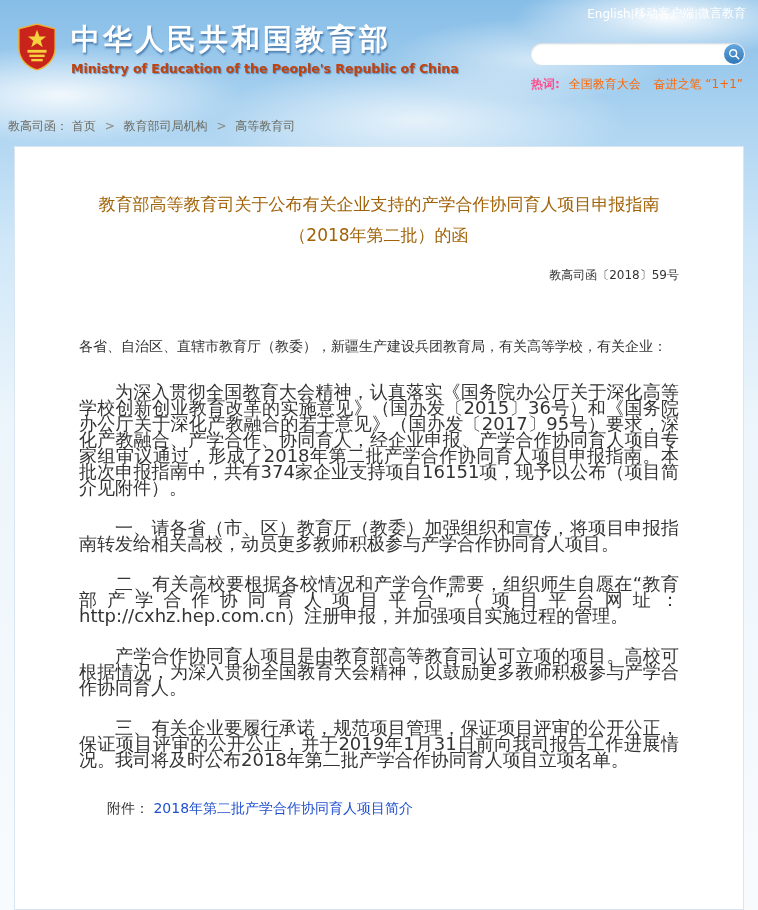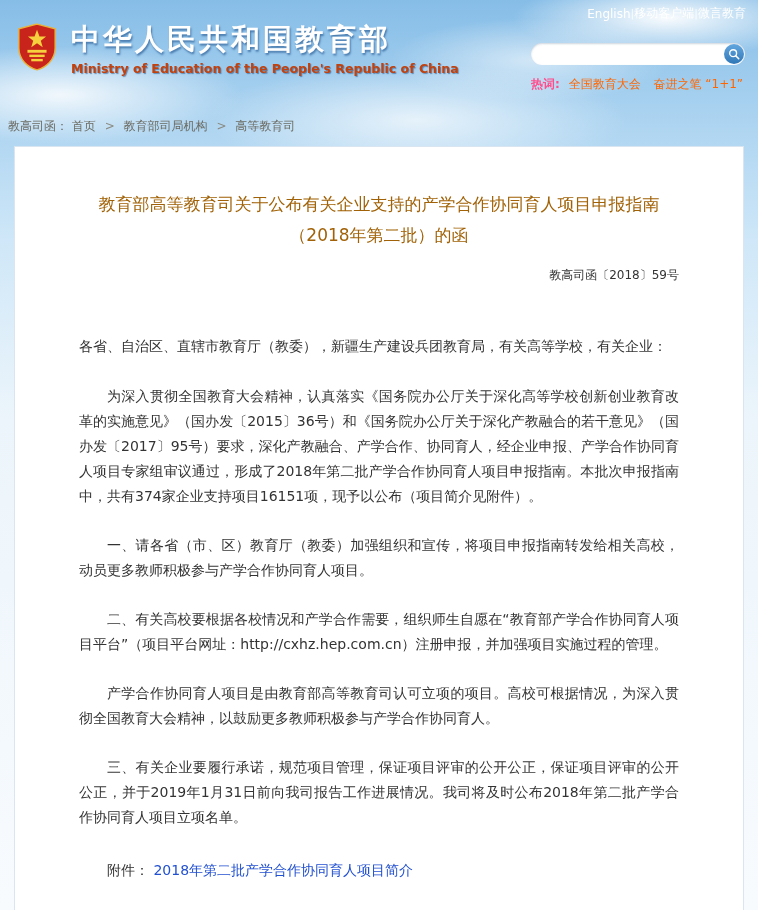--- a/index.html
+++ b/index.html
@@ -76,21 +76,21 @@
     padding: 42px 64px 30px 64px;
     color: #333;
   }
   .doc-title {
     font-size: 17px; font-weight: normal; color: #a16207;
     text-align: center; line-height: 31px; margin: 0 10px;
   }
   .doc-number { text-align: right; font-size: 12px; margin-top: 16px; color: #333; }
   .salutation { margin-top: 48px; font-size: 14px; line-height: 28px; color: #333; }
   .para {
-    text-indent: 2em; margin-top: 24px; font-size: 14px; line-height: 25px;
+    text-indent: 2em; margin-top: 24px; font-size: 18px; line-height: 16px;
     color: #333; text-align: justify;
   }
   .attachment { text-indent: 2em; margin-top: 26px; font-size: 14px; line-height: 28px; }
   .attachment-link { color: #2150d0; text-decoration: none; cursor: pointer; }
 </style>
 </head>
 <body>
 
 <header class="site-header">
 

